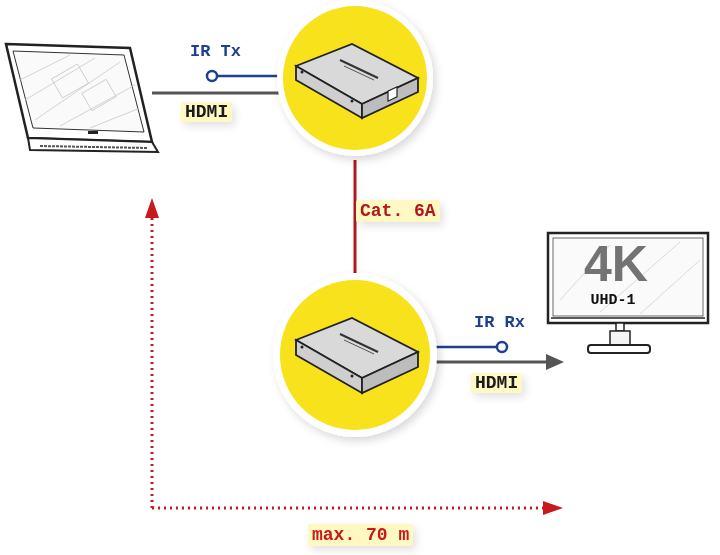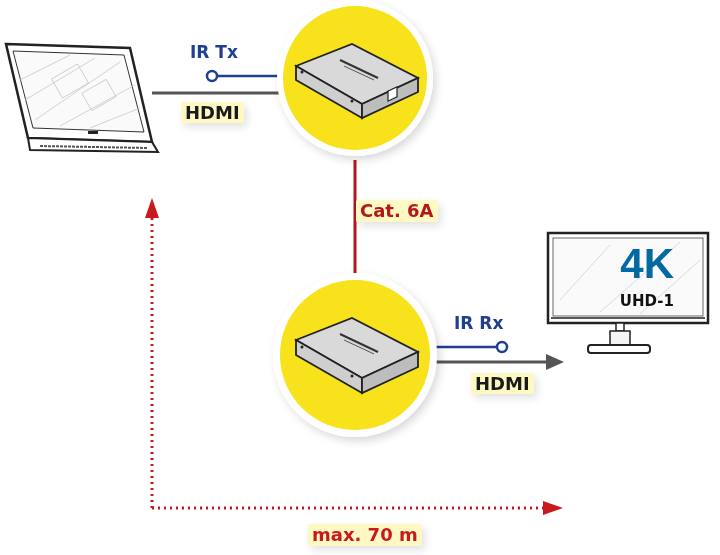--- a/index.html
+++ b/index.html
@@ -1,17 +1,17 @@
 <!DOCTYPE html>
 <html><head>
 <meta charset="utf-8">
 <style>
   html, body { margin: 0; padding: 0; background: #ffffff; }
   body { width: 720px; height: 555px; position: relative; overflow: hidden; font-family: "DejaVu Sans", sans-serif; }
-  .abs { position: absolute; }
+  .abs { position: absolute; font-family: Liberation Mono, monospace; }
   .lbl { font-weight: bold; white-space: nowrap; }
   .lbl-blue { color: #1f3f8f; font-size: 17px; }
   .lbl-dark { color: #1a1a1a; font-size: 18px; }
   .lbl-red { color: #b3161b; font-size: 18px; line-height: 22px; }
   .shadow-box { background: #fef9c3; box-shadow: 3px 4px 8px rgba(0,0,0,0.12); padding: 0 4px; border-radius: 2px; }
   svg { position: absolute; left: 0; top: 0; }
 </style>
 </head>
 <body>
 
@@ -95,19 +95,19 @@
   </g>
 </svg>
 
 <div class="abs lbl lbl-blue" style="left:190px; top:42px;">IR Tx</div>
 <div class="abs lbl lbl-dark shadow-box" style="left:181px; top:102px;">HDMI</div>
 
 <div class="abs lbl lbl-red shadow-box" style="left:356px; top:200px;">
   <div>Cat. 6A</div>
 </div>
 
-<div class="abs lbl lbl-blue" style="left:454px; top:313px;">IR Rx</div>
+<div class="abs lbl lbl-blue" style="left:474px; top:313px;">IR Rx</div>
 <div class="abs lbl lbl-dark shadow-box" style="left:471px; top:373px;">HDMI</div>
 
-<div class="abs" style="left:584px; top:236px; width:90px; text-align:right; font-weight:bold; color:#0369a1; font-size:42px; line-height:56px; font-family:'Liberation Sans', sans-serif;">4K</div>
-<div class="abs" style="left:584px; top:292px; width:90px; text-align:right; font-weight:bold; color:#111; font-size:15px;">UHD-1</div>
+<div class="abs" style="left:584px; top:236px; width:90px; text-align:left; font-weight:bold; color:#737373; font-size:50px; line-height:56px; font-family:'Liberation Sans', sans-serif;">4K</div>
+<div class="abs" style="left:568px; top:292px; width:90px; text-align:center; font-weight:bold; color:#111; font-size:15px;">UHD-1</div>
 
 <div class="abs lbl lbl-red shadow-box" style="left:308px; top:524px; color:#c8191e;">max. 70 m</div>
 
 </body></html>

